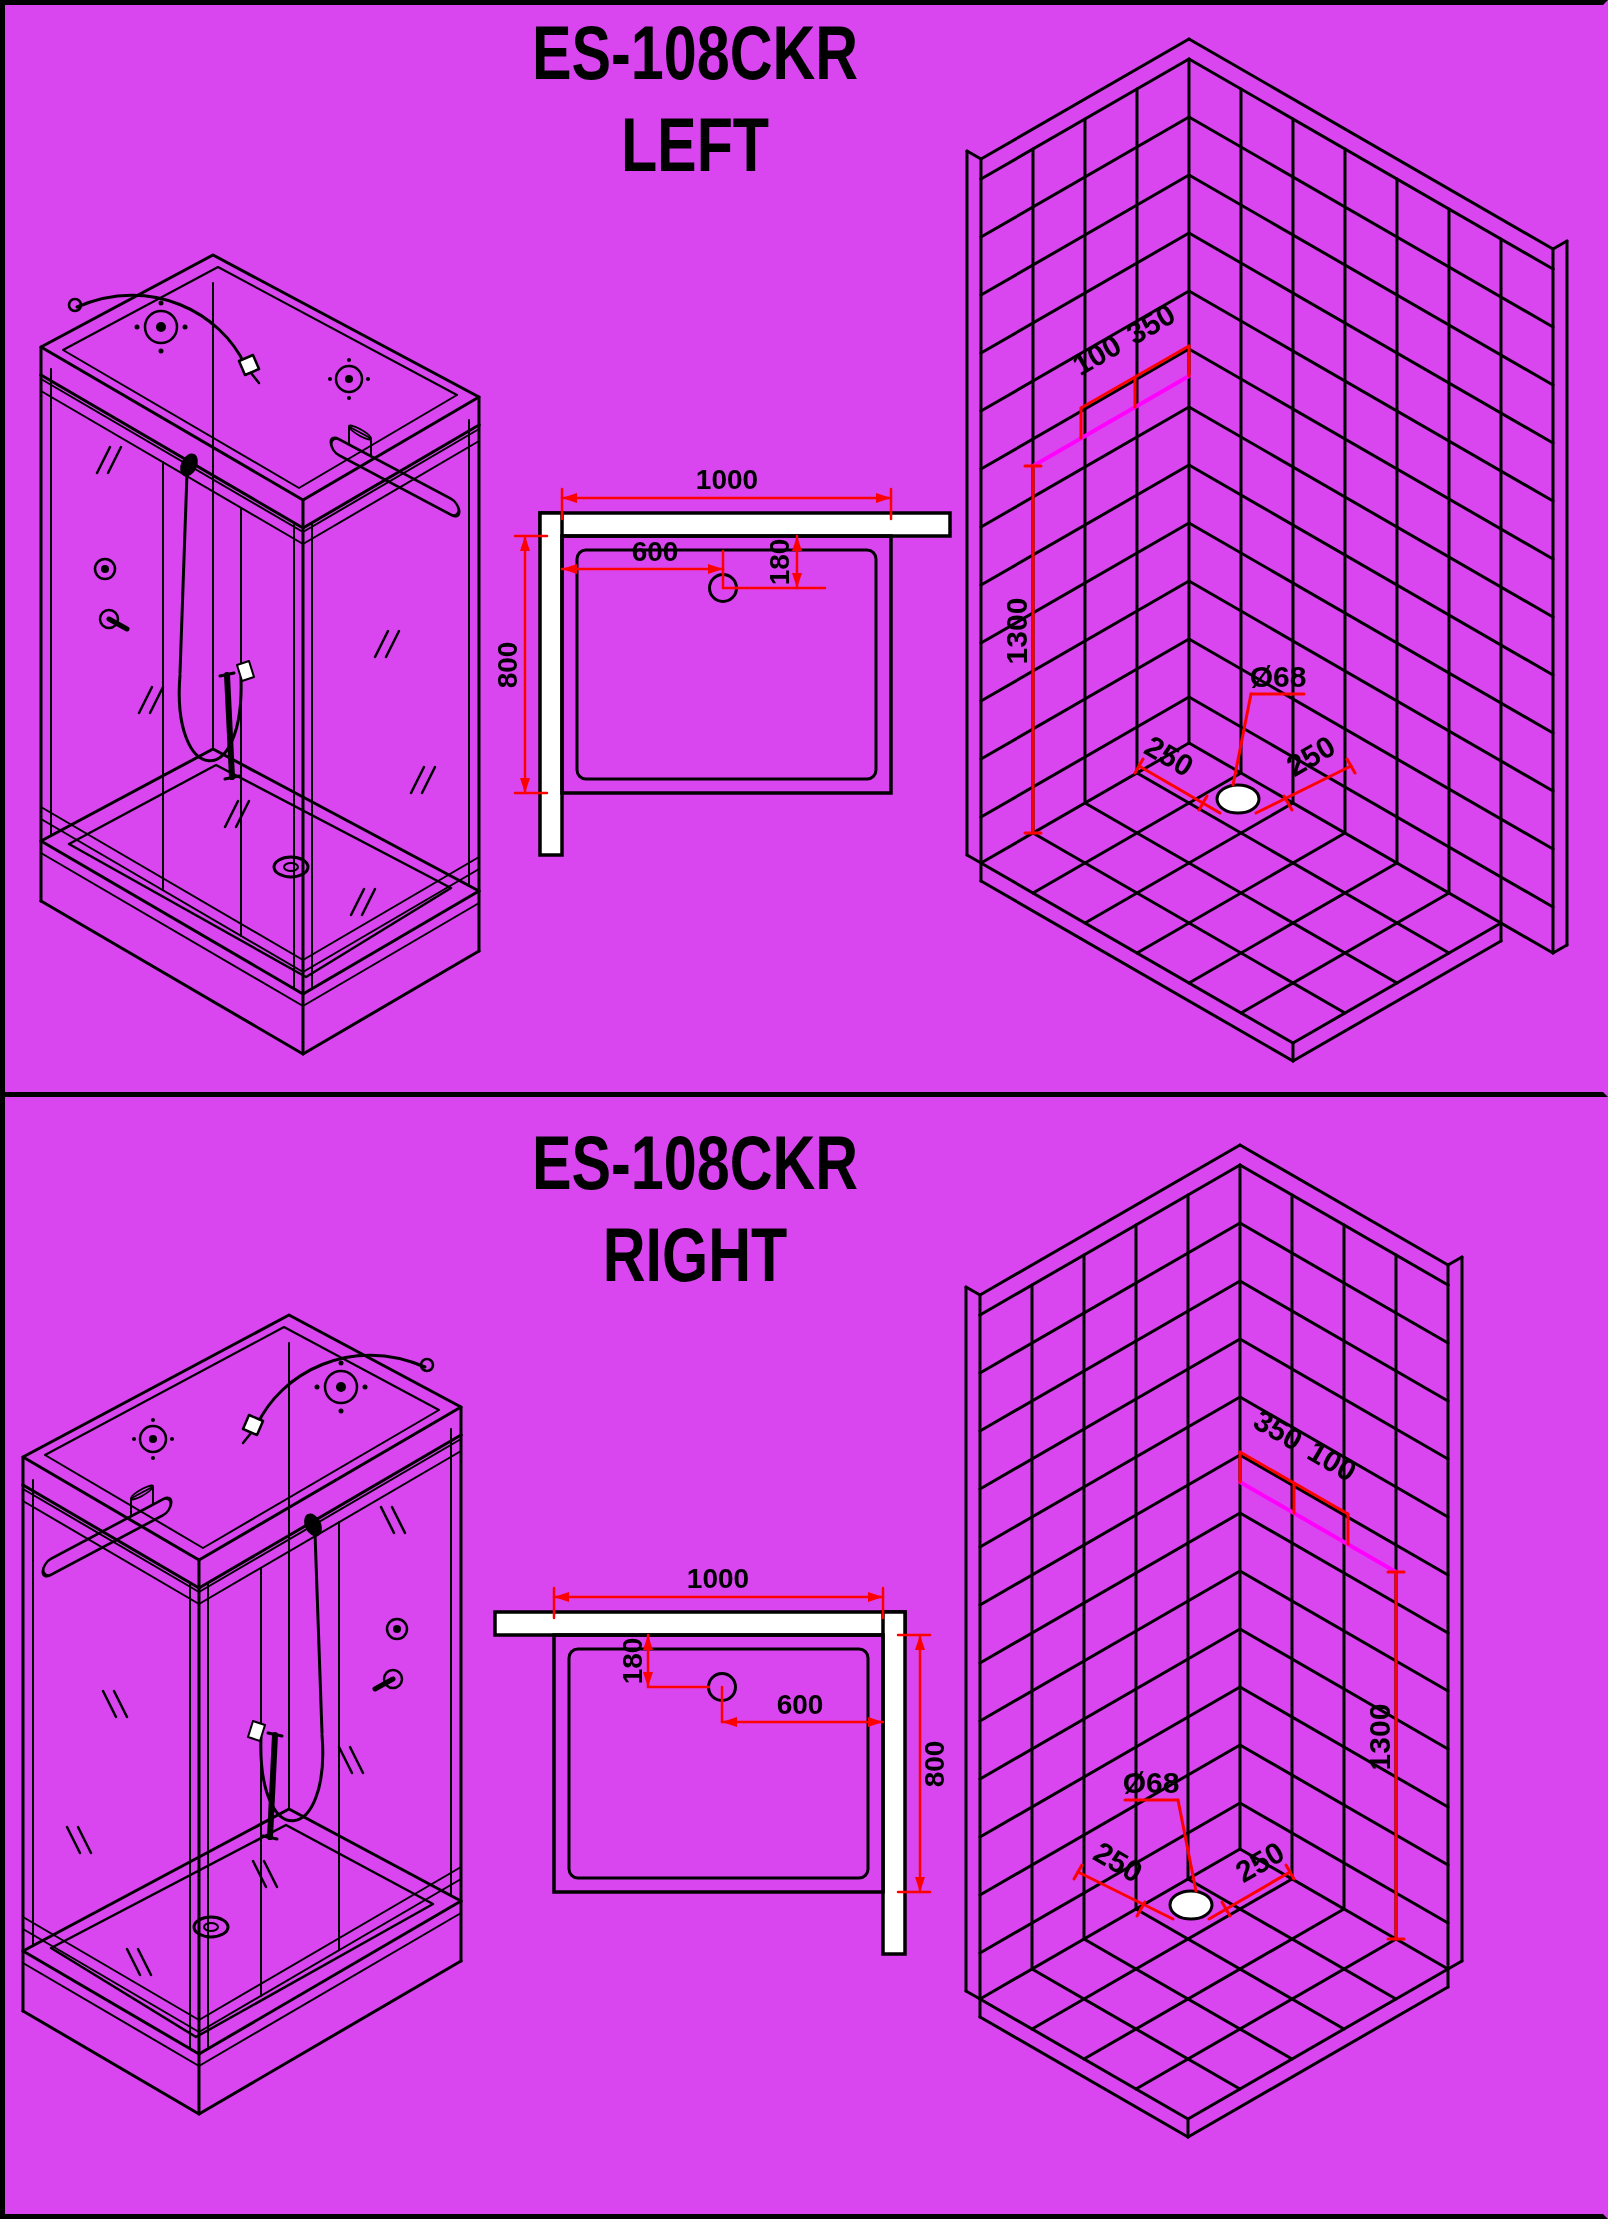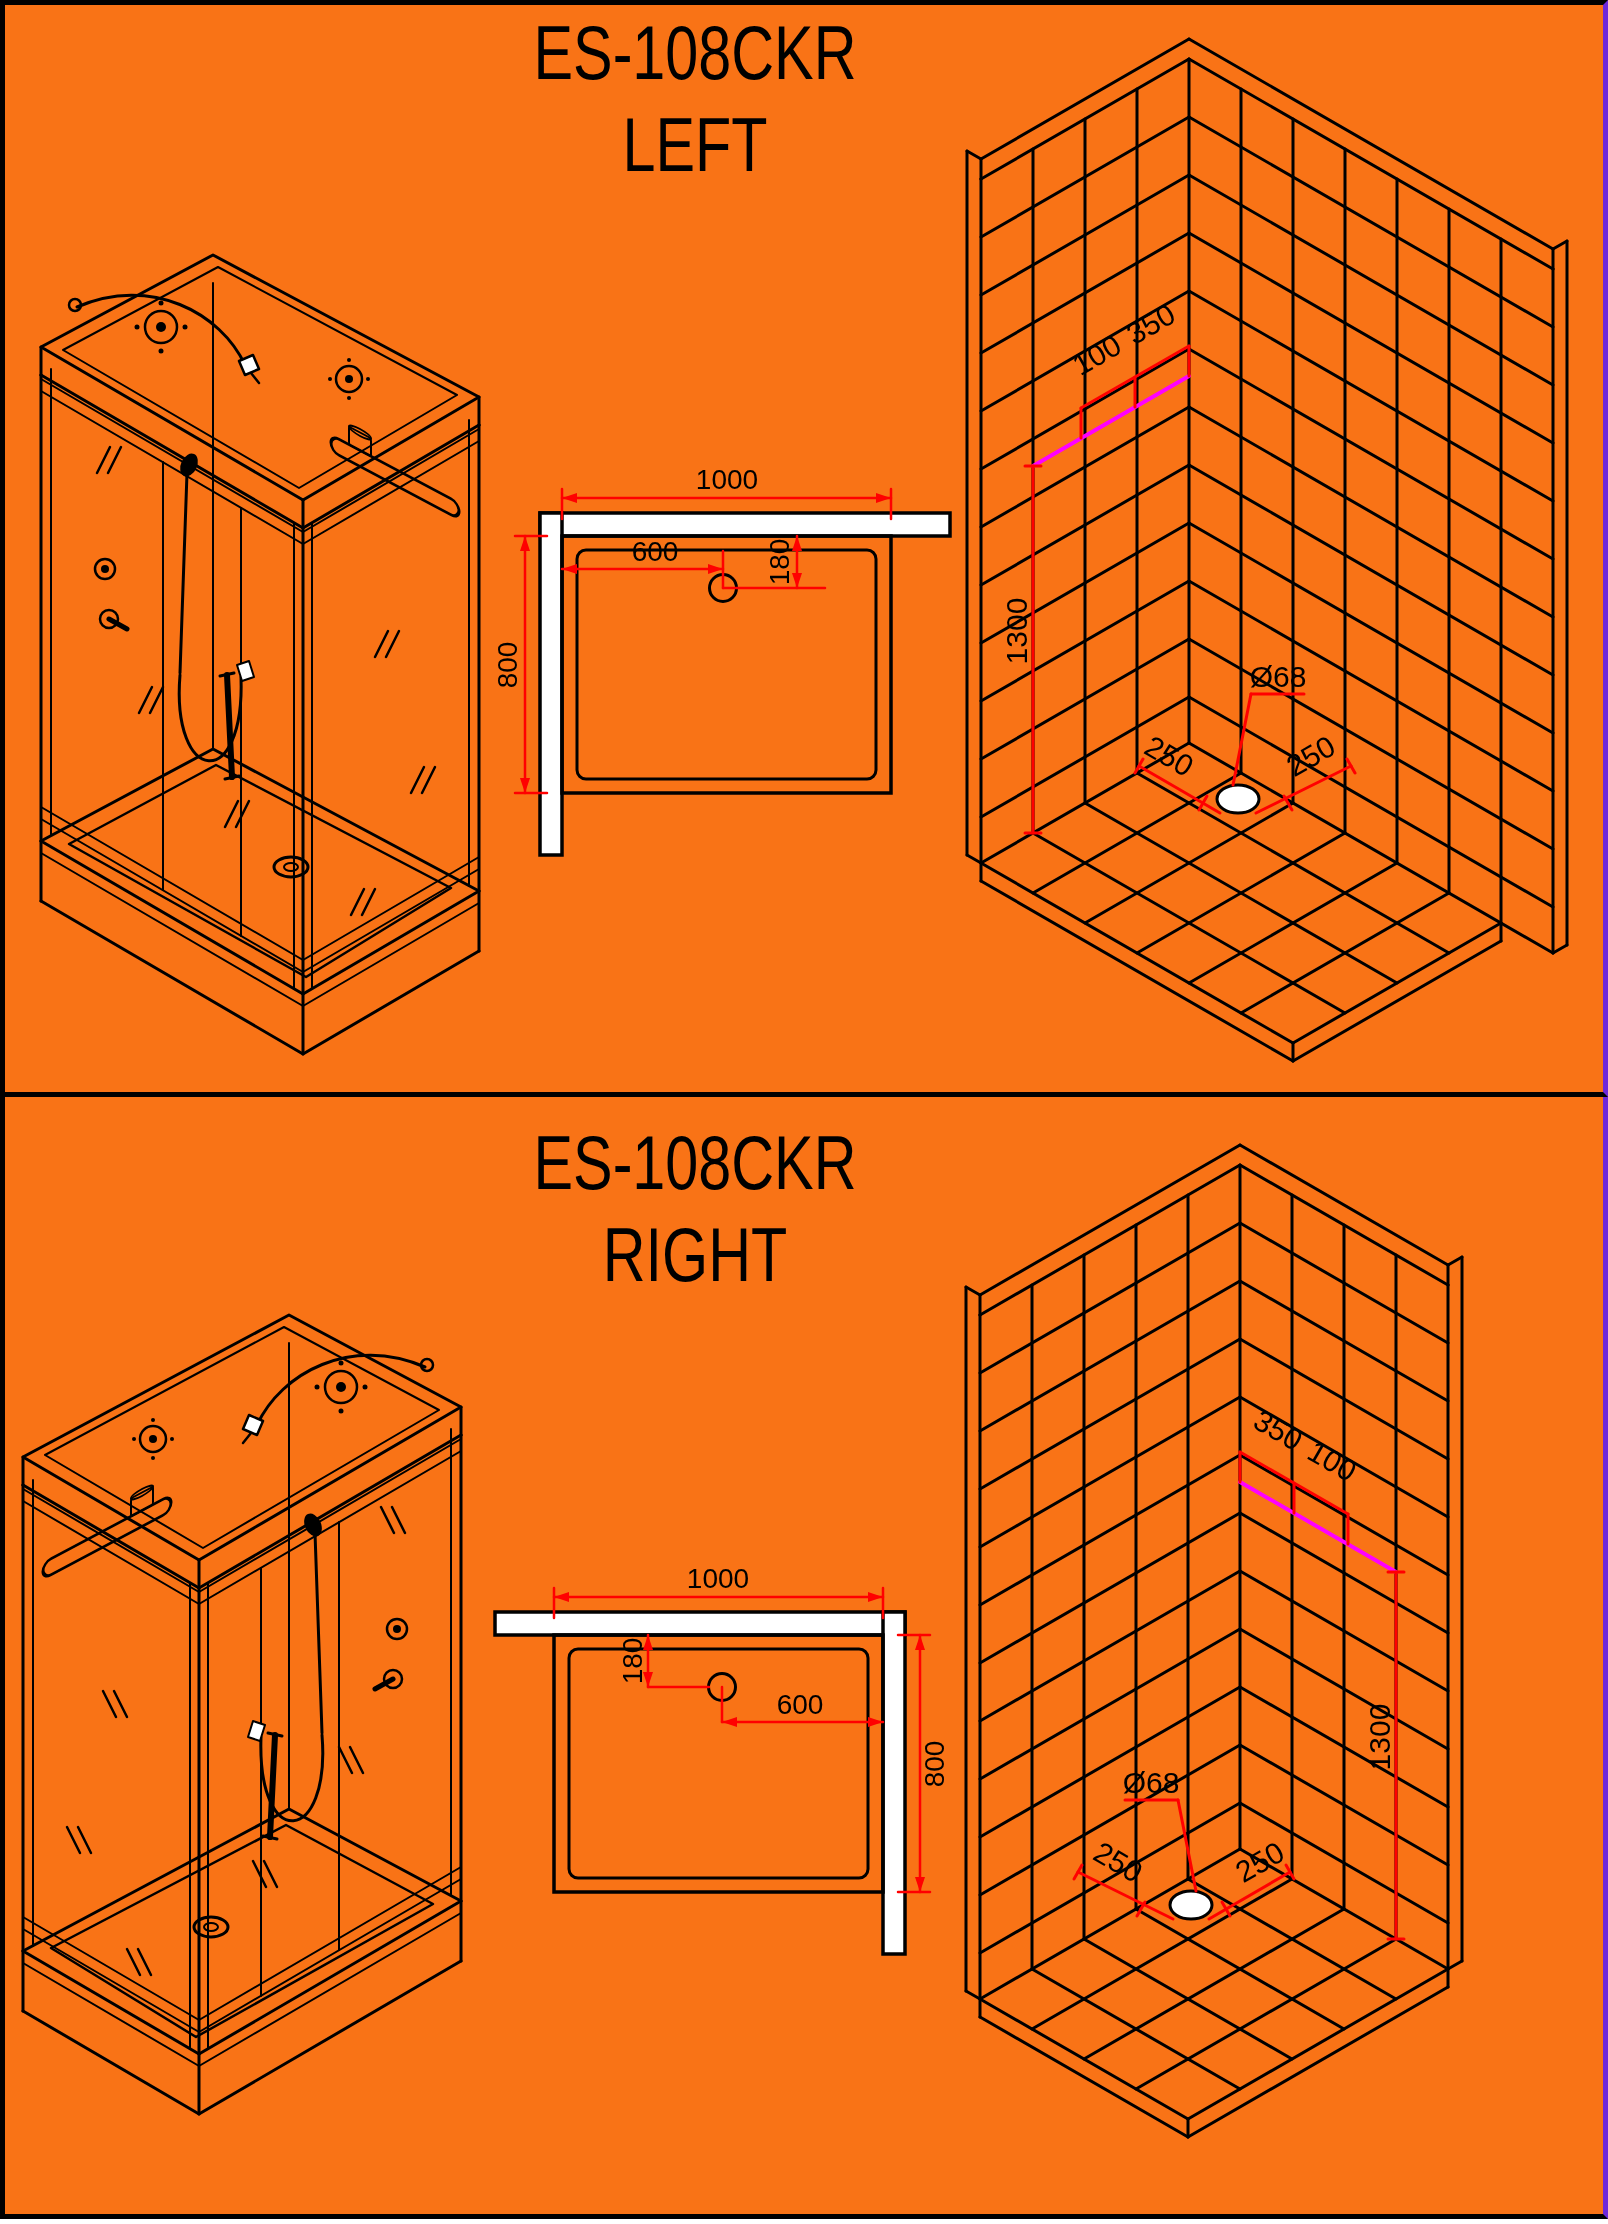--- a/index.html
+++ b/index.html
@@ -1,17 +1,17 @@
 <!DOCTYPE html>
 <html><head>
 <meta charset="utf-8">
 <style>
   html,body{margin:0;padding:0;background:#fff;}
   body{width:1608px;height:2224px;position:relative;font-family:"Liberation Sans",sans-serif;}
-  .panel{position:relative;width:1598px;background:#f97316;border-left:5px solid #000;border-right:5px solid #6d28d9;}
+  .panel{position:relative;width:1598px;background:#d946ef;border-left:5px solid #000;border-right:5px solid #d946ef;font-weight:bold;}
   .panel.top{height:1087px;border-top:5px solid #000;border-bottom:5px solid #000;}
   .panel.bottom{height:1117px;border-bottom:5px solid #000;}
   .title{position:absolute;left:240px;width:900px;text-align:center;color:#000;
          font-size:76px;line-height:1.0;transform:scaleX(0.78);transform-origin:50% 50%;white-space:nowrap;}
   .panel.top .t1{top:10px}
   .panel.top .t2{top:102px}
   .panel.bottom .t1{top:28px}
   .panel.bottom .t2{top:120px}
   svg{position:absolute;overflow:visible;}
   svg text{font-family:"Liberation Sans",sans-serif;fill:#000;}

